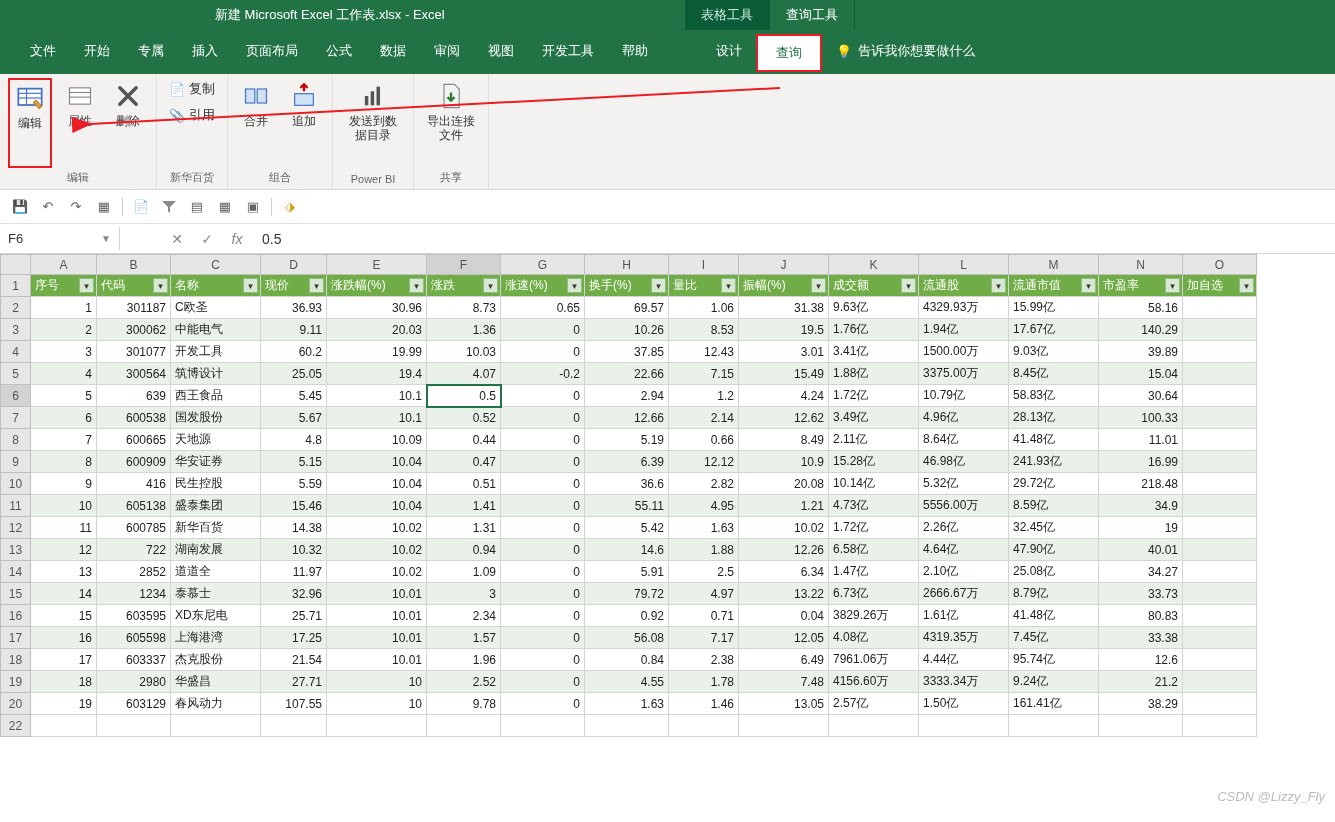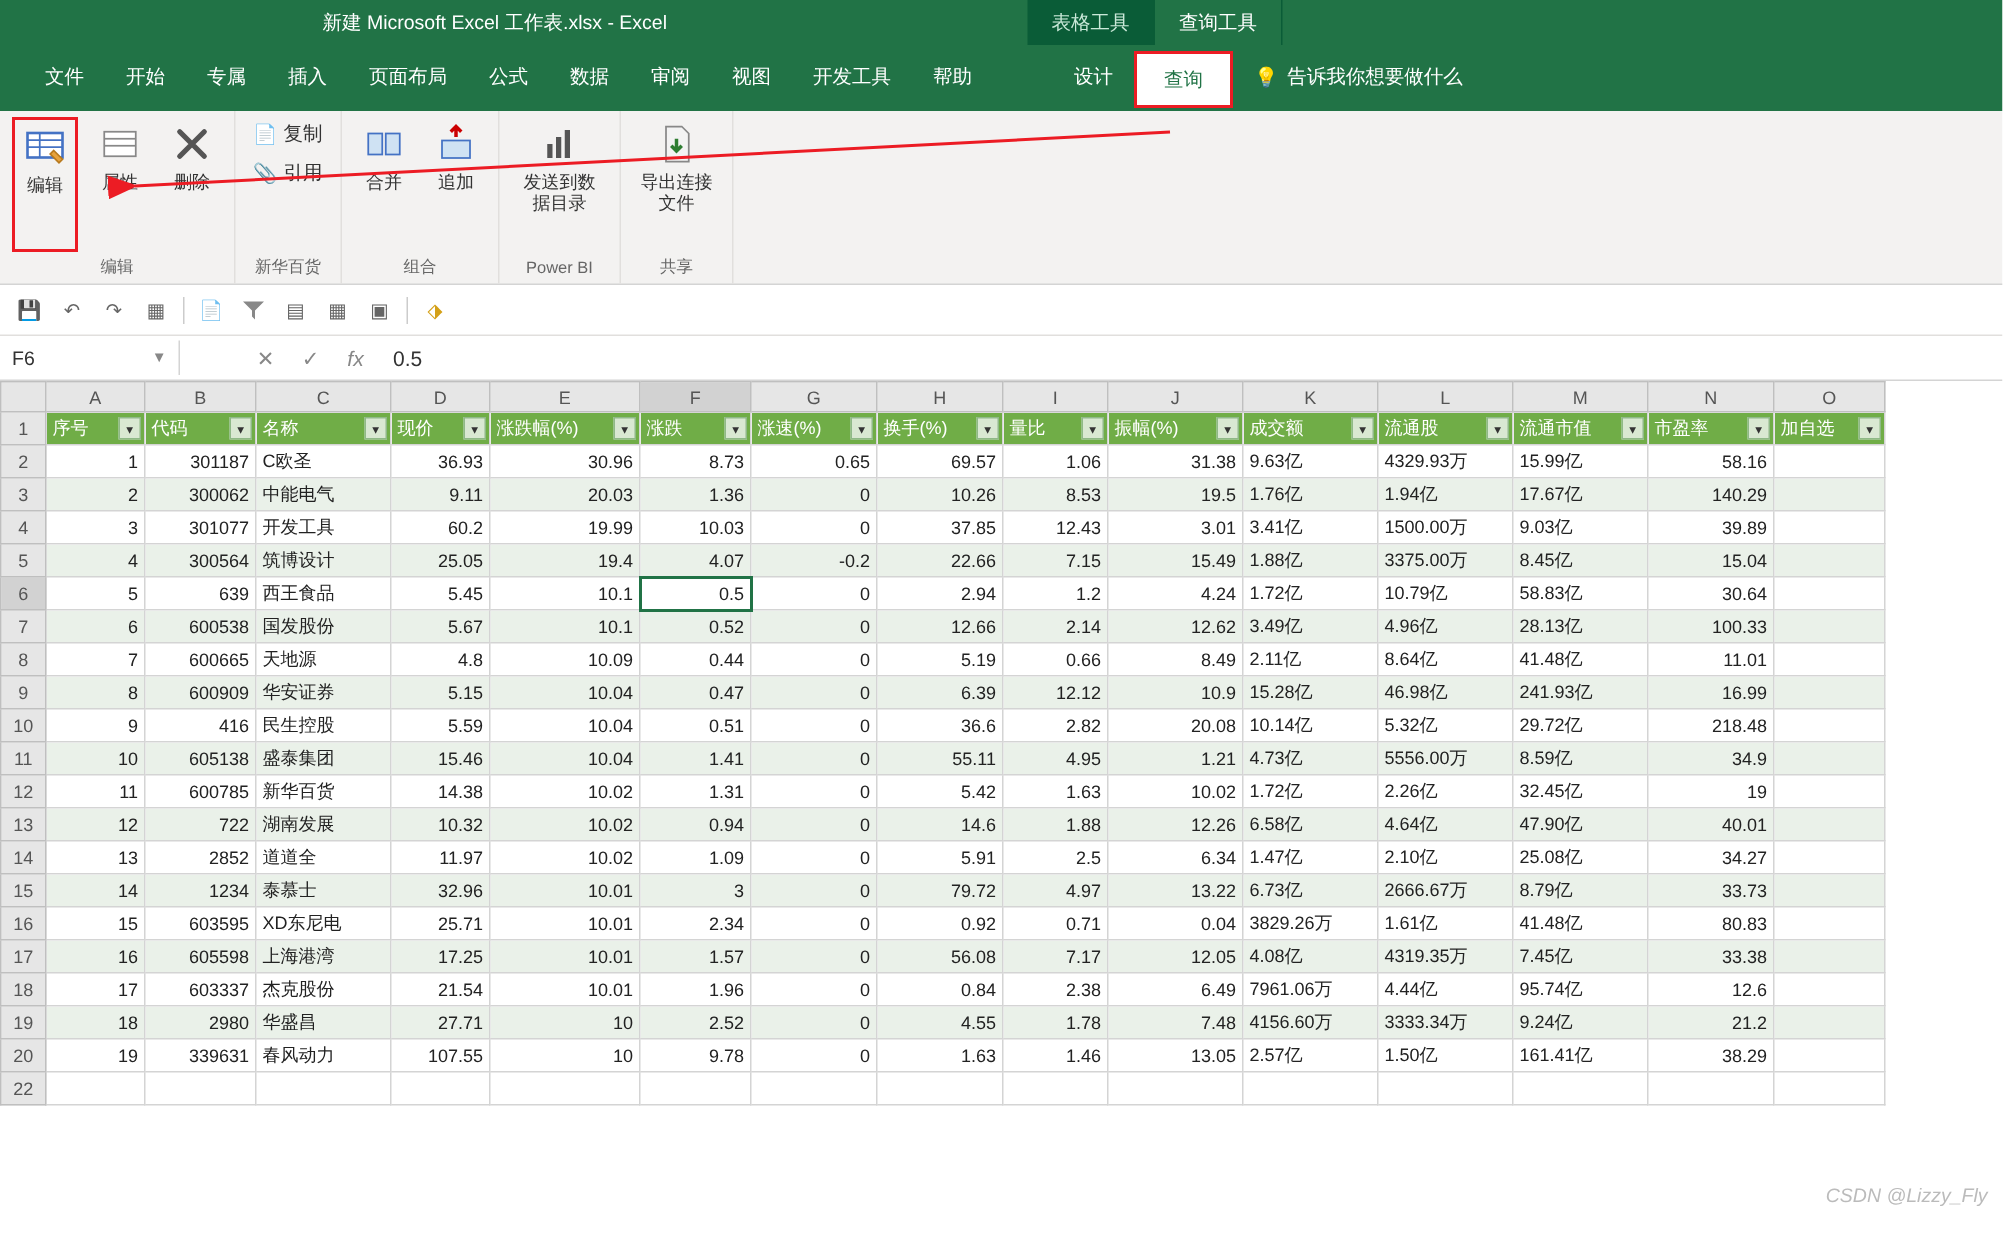--- a/index.html
+++ b/index.html
@@ -582,21 +582,21 @@
           <td class="cell num" style="width:90px">7.48</td>
           <td class="cell txt" style="width:90px">4156.60万</td>
           <td class="cell txt" style="width:90px">3333.34万</td>
           <td class="cell txt" style="width:90px">9.24亿</td>
           <td class="cell num" style="width:84px">21.2</td>
           <td class="cell txt" style="width:74px"></td>
         </tr>
         <tr class="datarow">
           <td class="rowhdr ">20</td>
           <td class="cell num" style="width:66px">19</td>
-          <td class="cell num" style="width:74px">339631</td>
+          <td class="cell num" style="width:74px">603129</td>
           <td class="cell txt" style="width:90px">春风动力</td>
           <td class="cell num" style="width:66px">107.55</td>
           <td class="cell num" style="width:100px">10</td>
           <td class="cell num" style="width:74px">9.78</td>
           <td class="cell num" style="width:84px">0</td>
           <td class="cell num" style="width:84px">1.63</td>
           <td class="cell num" style="width:70px">1.46</td>
           <td class="cell num" style="width:90px">13.05</td>
           <td class="cell txt" style="width:90px">2.57亿</td>
           <td class="cell txt" style="width:90px">1.50亿</td>

